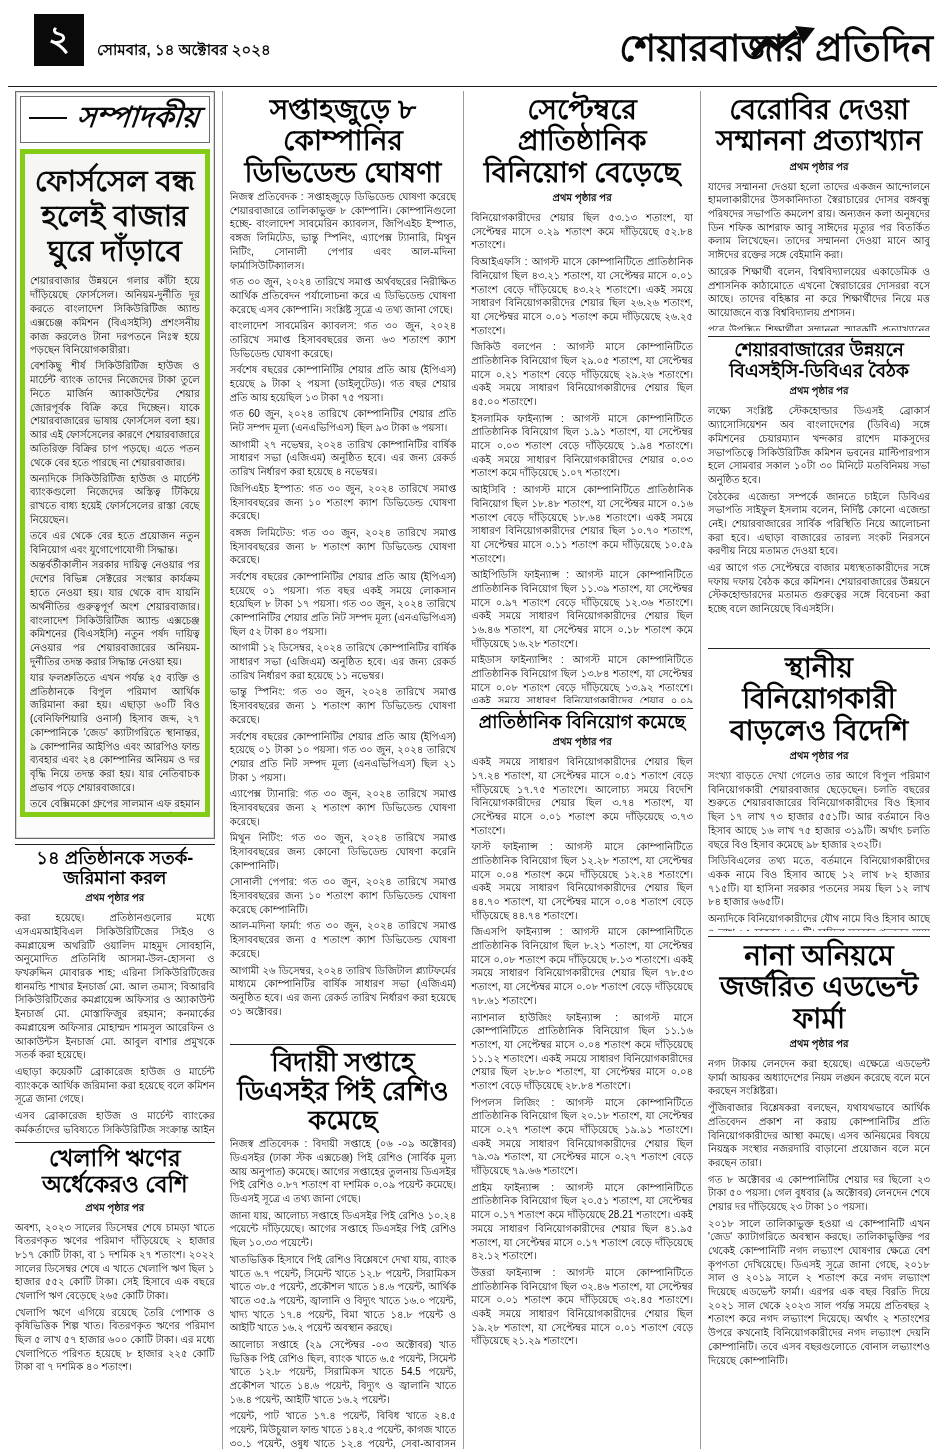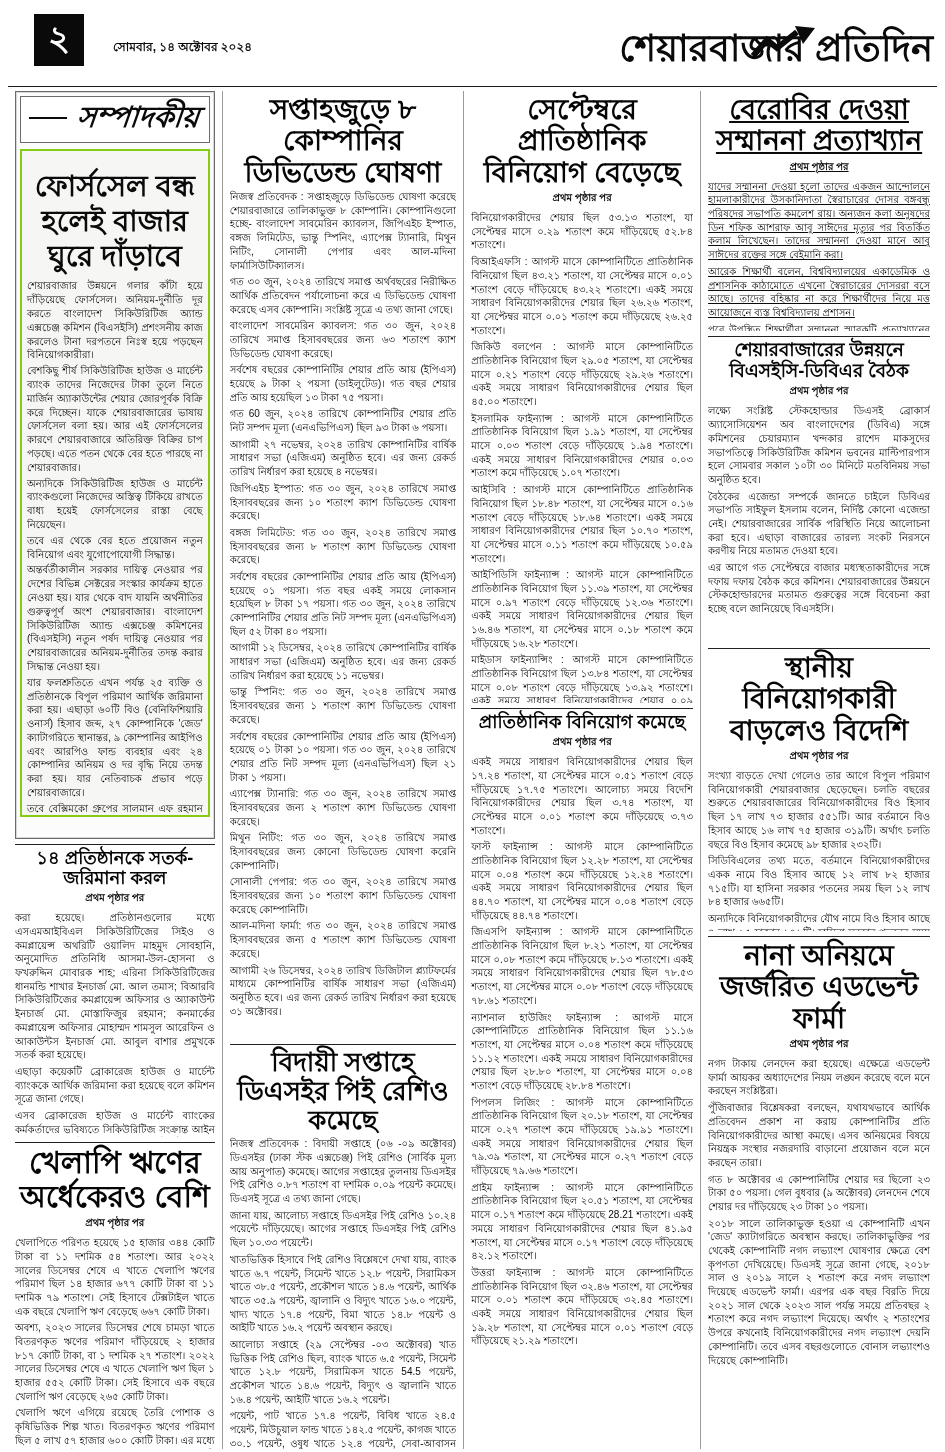--- a/index.html
+++ b/index.html
@@ -7,52 +7,52 @@
     position:relative;width:945px;height:1452px;margin:0 auto;background:#ffffff;
     box-sizing:border-box;padding:4px 8px 0 8px;color:#0a0a0a;
     font-family:"Liberation Sans","DejaVu Sans",sans-serif;
   }
   
   .hdr{position:relative;height:82px;border-bottom:1.5px solid #1a1a1a;}
   .pageno{
     position:absolute;left:26px;top:10px;width:50px;height:52px;background:#0a0a0a;color:#fff;
     display:flex;align-items:center;justify-content:center;font-size:34px;font-weight:bold;
   }
-  .pagedate{position:absolute;left:105px;top:34px;font-size:12px;font-weight:bold;}
+  .pagedate{position:absolute;left:89px;top:34px;font-size:15px;font-weight:bold;}
   .masthead{position:absolute;right:4px;top:26px;font-size:37px;font-weight:800;letter-spacing:0;line-height:1;}
   .mast-arrow{position:absolute;right:118px;top:-4px;}
   
   .cols{display:flex;height:1358px;overflow:hidden;margin-top:4px;}
   .col{box-sizing:border-box;padding:0 7px;display:flex;flex-direction:column;overflow:hidden;}
   .col + .col{border-left:1px solid #9a9a9a;}
   .c1{width:23.0%;} .c2{width:26.0%;} .c3{width:25.5%;} .c4{width:25.5%;flex:1;}
   article{overflow:hidden;}
   .col article + article{border-top:1px solid #222;margin-top:5px;padding-top:0;}
   .grow{flex:1;}
   
   .hl{font-weight:800;text-align:center;line-height:1.12;margin:3px 0 2px;color:#050505;}
   .hl-18{font-size:18.5px;} .hl-20{font-size:28px;} .hl-21{font-size:18px;}
-  .hl-23{font-size:30px;} .hl-26{font-size:26px;}
+  .hl-23{font-size:23px;} .hl-26{font-size:26px;}
   .cont{font-size:10px;font-weight:bold;text-align:center;margin:0 0 4px;}
   .body p{font-size:10px;line-height:1.37;text-align:justify;margin:0 0 3px;
     text-justify:inter-word;word-break:break-word;}
   
   .editorial{border:1px solid #6b6b6b;box-shadow:0 0 0 1px #d7d7d7 inset;background:#fcfcfc;
     padding:4px;height:748px;box-sizing:border-box;}
   .ed-top{border:1px solid #6b6b6b;display:flex;align-items:center;padding:6px 10px 10px 8px;background:#fff;}
   .ed-rule{flex:1;border-top:2.5px solid #0a0a0a;margin-right:10px;}
   .ed-label{font-family:"DejaVu Serif","Liberation Serif",serif;font-style:italic;font-weight:bold;
     font-size:29px;line-height:1;transform:skewX(-6deg);}
-  .ed-main{border:2px solid #84cc16;margin-top:6px;background:#f6f6f4;padding:16px 5px;height:668px;
+  .ed-main{border:5px solid #84cc16;margin-top:6px;background:#f6f6f4;padding:8px 5px;height:668px;
     box-sizing:border-box;overflow:hidden;}
   .ed-hl{font-size:29px;font-weight:800;text-align:center;line-height:1.2;margin:2px 0 6px;}
   .ed-body p{font-size:10px;line-height:1.38;text-align:justify;margin:0 0 2px;}
   
   .h-warned{height:292px;} .h-div{height:948px;} .h-iu{height:612px;}
-  .h-ber{height:240px;text-decoration:underline;} .h-bsec{height:306px;} .h-bo{height:282px;}
+  .h-ber{height:240px;} .h-bsec{height:306px;} .h-bo{height:282px;}
 </style>
 </head>
 <body>
 
 <div class="sheet">
 
   <header class="hdr">
     <div class="pageno">২</div>
     <div class="pagedate">সোমবার, ১৪ অক্টোবর ২০২৪</div>
     <div class="masthead">
@@ -95,21 +95,20 @@
             <p>করা হয়েছে। প্রতিষ্ঠানগুলোর মধ্যে এসএমআইবিএল সিকিউরিটিজের সিইও ও কমপ্লায়েন্স অথরিটি ওয়ালিদ মাহমুদ সোবহানি, অনুমোদিত প্রতিনিধি আসমা-উল-হোসনা ও ফখরুদ্দিন মোবারক শাহ; এরিনা সিকিউরিটিজের ধানমন্ডি শাখার ইনচার্জ মো. আল তমাস; বিআরবি সিকিউরিটিজের কমপ্লায়েন্স অফিসার ও অ্যাকাউন্ট ইনচার্জ মো. মোস্তাফিজুর রহমান; কনমার্কের কমপ্লায়েন্স অফিসার মোহাম্মদ শামসুল আরেফিন ও আকাউন্টস ইনচার্জ মো. আবুল বাশার প্রমুখকে সতর্ক করা হয়েছে।</p>
             <p>এছাড়া কয়েকটি ব্রোকারেজ হাউজ ও মার্চেন্ট ব্যাংককে আর্থিক জরিমানা করা হয়েছে বলে কমিশন সূত্রে জানা গেছে।</p>
             <p>এসব ব্রোকারেজ হাউজ ও মার্চেন্ট ব্যাংকের কর্মকর্তাদের ভবিষ্যতে সিকিউরিটিজ সংক্রান্ত আইন যথাযথভাবে পরিপালন করা জন্য নির্দেশ দেওয়া হয়েছে।</p>
           </div>
       </article>
 
       <article class="grow">
         <h2 class="hl hl-23">খেলাপি ঋণের অর্ধেকেরও বেশি</h2>
         <div class="cont">প্রথম পৃষ্ঠার পর</div>
         <div class="body">
-            <p>খেলাপিতে পরিণত হয়েছে ১৫ হাজার ৩৪৪ কোটি টাকা বা ১১ দশমিক ৫৪ শতাংশ। আর ২০২২ সালের ডিসেম্বর শেষে এ খাতে খেলাপি ঋণের পরিমাণ ছিল ১৪ হাজার ৬৭৭ কোটি টাকা বা ১১ দশমিক ৭৯ শতাংশ। সেই হিসাবে টেক্সটাইল খাতে এক বছরে খেলাপি ঋণ বেড়েছে ৬৬৭ কোটি টাকা।</p>
             <p>অবশ্য, ২০২৩ সালের ডিসেম্বর শেষে চামড়া খাতে বিতরণকৃত ঋণের পরিমাণ দাঁড়িয়েছে ২ হাজার ৮১৭ কোটি টাকা, বা ১ দশমিক ২৭ শতাংশ। ২০২২ সালের ডিসেম্বর শেষে এ খাতে খেলাপি ঋণ ছিল ১ হাজার ৫৫২ কোটি টাকা। সেই হিসাবে এক বছরে খেলাপি ঋণ বেড়েছে ২৬৫ কোটি টাকা।</p>
             <p>খেলাপি ঋণে এগিয়ে রয়েছে তৈরি পোশাক ও কৃষিভিত্তিক শিল্প খাত। বিতরণকৃত ঋণের পরিমাণ ছিল ৫ লাখ ৫৭ হাজার ৬০০ কোটি টাকা। এর মধ্যে খেলাপিতে পরিণত হয়েছে ৮ হাজার ২২৫ কোটি টাকা বা ৭ দশমিক ৪০ শতাংশ।</p>
           </div>
       </article>
     </section>
 
     <section class="col c2">
       <article class="h-div">
         <h2 class="hl hl-20">সপ্তাহজুড়ে ৮ কোম্পানির ডিভিডেন্ড ঘোষণা</h2>
         <div class="body">

